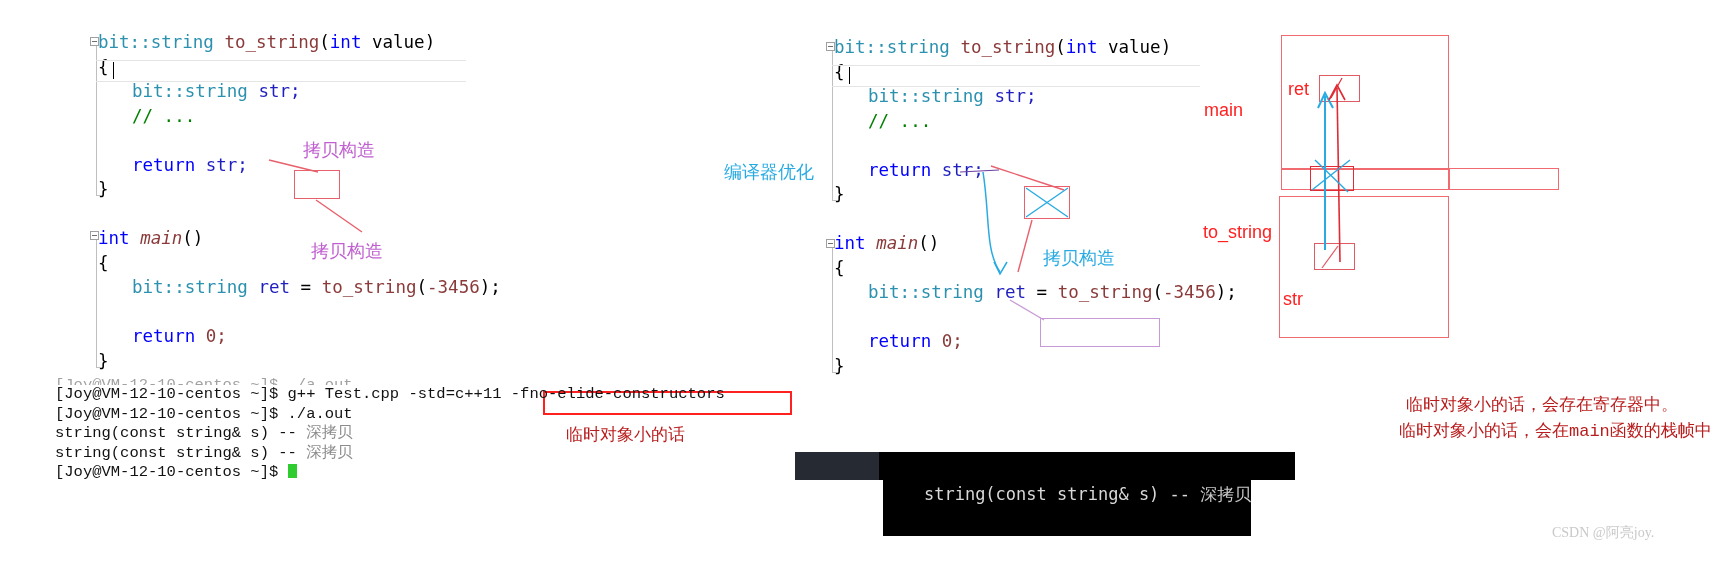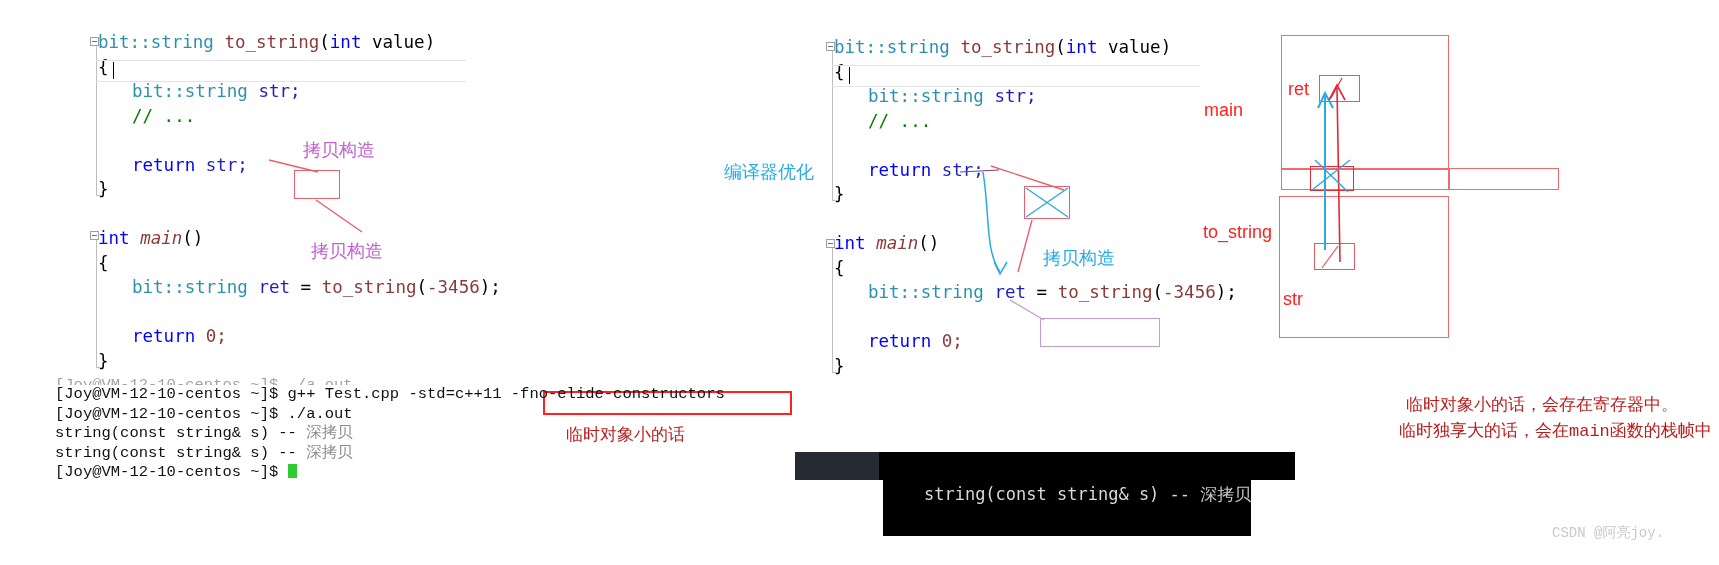--- a/index.html
+++ b/index.html
@@ -78,21 +78,21 @@
   .blackbar {
     background:#000000; color:#d8d8d8;
     font-family:"DejaVu Sans Mono","Liberation Mono",monospace;
     font-size:17px; line-height:28px;
   }
   .blackbar .tail { color:#c8c8c8; }
   .bar-seg { position:absolute; background:#20242c; }
 
   .watermark {
     color:#c9c9c9; font-size:14px;
-    font-family:Liberation Mono, monospace;
+    font-family:Liberation Serif, serif;
   }
 
   svg.overlay { position:absolute; left:0; top:0; width:1719px; height:565px; pointer-events:none; }
 </style>
 </head>
 <body>
 
 <div class="abs" id="left-code" style="left:92px; top:30px; width:520px; height:345px;">
     <div class="code" style="position: absolute; left: 6px; top: 0px; height: 24.5px;"><span class="ns">bit::string </span><span class="fn">to_string</span><span class="plain">(</span><span class="kw">int</span><span class="plain"> value)</span></div>
     <div class="code" style="position: absolute; left: 6px; top: 24.5px; height: 24.5px;"><span class="plain">{</span></div>
@@ -156,21 +156,21 @@
 <div class="abs cn ann-red" style="left:1204px; top:100px; font-family:'Liberation Sans',sans-serif;">main</div>
 
 <div class="abs cn ann-red" style="left:1203px; top:222px; font-family:'Liberation Sans',sans-serif;">to_string</div>
 
 <div class="abs cn ann-red" style="left:1288px; top:79px; font-family:'Liberation Sans',sans-serif;">ret</div>
 
 <div class="abs cn ann-red" style="left:1283px; top:246px; font-family:'Liberation Sans',sans-serif;margin-top:43px;">str</div>
 
 <div class="abs cn ann-red-sm" style="left:1406px; top:393px;">临时对象小的话，会存在寄存器中。</div>
 
-<div class="abs cn ann-red-sm" style="left:1399px; top:419px;">临时独享大的话，会在main函数的栈帧中</div>
+<div class="abs cn ann-red-sm" style="left:1399px; top:419px;">临时对象小的话，会在main函数的栈帧中</div>
 
 <div class="abs cn ann-red-sm" style="left:566px; top:423px;">临时对象小的话</div>
 
 <div class="box" style="left:1281px; top:35px; width:168px; height:135px; border:1.5px solid #f06a70;"></div>
 
 <div class="box" style="left:1319px; top:75px; width:41px; height:27px; border:1.5px solid #e05a64;"></div>
 
 <div class="box" style="left:1281px; top:168px; width:168px; height:22px; border:1.5px solid #f06a70;"></div>
 <div class="box" style="left:1310px; top:166px; width:44px; height:25px; border:1.8px solid #e02b34;"></div>
 <div class="box" style="left:1449px; top:168px; width:110px; height:22px; border:1.5px solid #f06a70;"></div>

